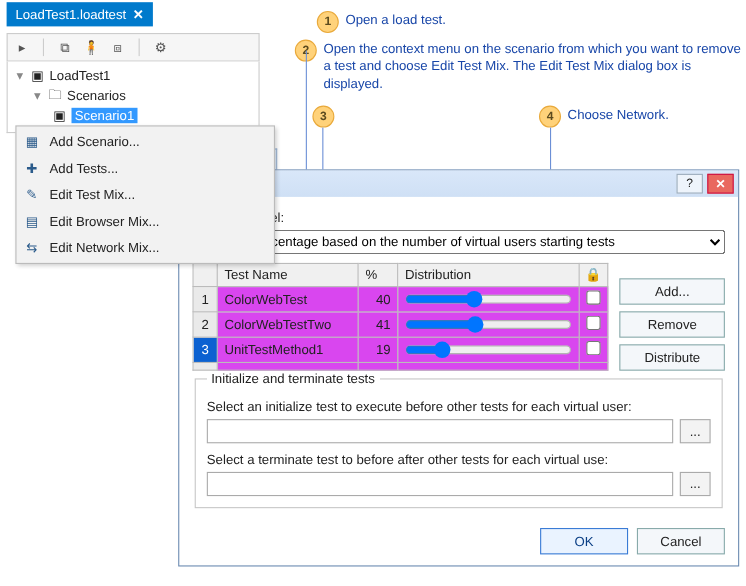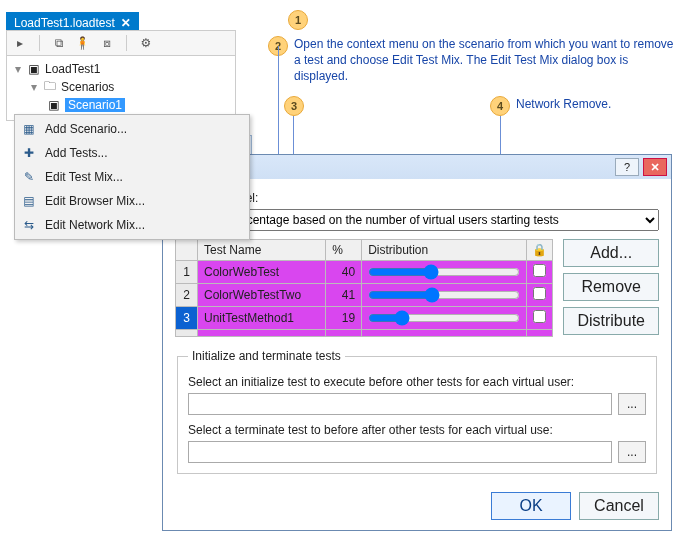--- a/index.html
+++ b/index.html
@@ -1,19 +1,19 @@
 <!DOCTYPE html>
 <html><head>
 <meta charset="utf-8">
 <style>
   * { box-sizing: border-box; font-family: "Segoe UI", Arial, sans-serif; }
   body { margin:0; padding:4px; width:678px; height:533px; background:#fff; position:relative; font-size:12px; color:#222; }
 
   
-  .doctab { position:absolute; left:6px; top:12px; display:flex; align-items:center; }
+  .doctab { position:absolute; left:6px; top:2px; display:flex; align-items:center; }
   .tab { background:#007acc; color:#fff; padding:4px 8px 4px 8px; display:flex; align-items:center; gap:6px; font-size:12px; }
   .tab .x { font-weight:bold; cursor:pointer; }
 
   
   .toolbar { position:absolute; left:6px; top:30px; width:230px; height:26px; border:1px solid #ccc; border-bottom:1px solid #ccc; display:flex; align-items:center; padding:0 6px; gap:10px; background:#f6f6f6; }
   .toolbar .sep { width:1px; height:16px; background:#ccc; margin:0 2px; }
   .tbicon { width:14px; height:14px; display:flex; align-items:center; justify-content:center; color:#555; }
 
   
   .tree-panel { position:absolute; left:6px; top:56px; width:230px; border:1px solid #ccc; border-top:none; background:#fff; padding:4px 0 6px 0; }
@@ -34,36 +34,36 @@
 
   
   .dlg-tab { position:absolute; left:162px; top:135px; background:#e3eefb; border:1px solid #9fb9d8; border-bottom:none; padding:3px 10px; font-size:12px; color:#1a3f6e; z-index:3;}
   .dialog { position:absolute; left:162px; top:154px; width:510px; background:#fff; border:1px solid #6b8ab1; z-index:4;}
   .titlebar { background:linear-gradient(#d9e7f9,#cfe0f5); height:24px; display:flex; align-items:center; justify-content:flex-end; padding:0 4px; gap:4px;}
   .titlebtn { width:24px; height:18px; border:1px solid #9ab; background:#eef4fb; display:flex; align-items:center; justify-content:center; font-size:11px; }
   .titlebtn.close { background:#e9685f; color:#fff; border-color:#c14; font-weight:bold;}
   .dlg-body { padding:8px 12px 10px 12px; }
   .lbl { font-size:12px; margin:4px 0 4px 0; display:block;}
   select.model { width:100%; font-size:12px; padding:2px;}
-  .grid-wrap { display:flex; gap:10px; margin-top:8px; align-items:flex-start;}
+  .grid-wrap { display:flex; gap:10px; margin-top:8px; align-items:flex-end;}
   table.grid { border-collapse:collapse; width:380px; font-size:12px; }
   table.grid th, table.grid td { border:1px solid #bbb; padding:3px 6px; text-align:left; background:#d946ef;}
   table.grid th { background:#f0f0f0; font-weight:normal;}
   table.grid th.narrow, table.grid td.narrow { width:22px; text-align:center; padding:3px 2px;}
   table.grid td.rownum { background:#eaeaea; text-align:center; width:22px;}
   table.grid td.rownum.selected { background:#0b61d1; color:#fff;}
   table.grid td.pct { width:36px; text-align:right;}
   .slider { width:100%; display:flex; align-items:center;}
   input[type=range]{ width:100%; margin:0;}
   .lock { width:18px; text-align:center;}
   .lock input { margin:0;}
   .totalrow td { font-weight:bold; }
   .btncol { display:flex; flex-direction:column; gap:6px; width:96px;}
-  .btn { border:1px solid #8aa; background:#f4f7fa; padding:4px 0; text-align:center; font-size:16px; cursor:default;}
-  fieldset.initterm { border:1px solid #c7c7c7; margin-top:12px; padding:8px 10px 10px 10px;}
+  .btn { border:1px solid #8aa; background:#f4f7fa; padding:4px 0; text-align:center; font-size:12px; cursor:default;}
+  fieldset.initterm { border:1px solid #c7c7c7; padding:8px 10px 10px 10px;}
   fieldset.initterm legend { font-size:12px; padding:0 4px;}
   .row-it { display:flex; gap:6px; margin-top:4px; align-items:center;}
   .row-it input[type=text]{ flex:1; height:22px; border:1px solid #aaa; padding:0 4px; font-size:12px;}
   .row-it .browse { width:28px; height:22px; border:1px solid #aaa; background:#f3f3f3; display:flex; align-items:center; justify-content:center;}
   .dlg-footer { display:flex; justify-content:flex-end; gap:8px; padding:8px 12px 10px; }
   .dlg-footer .btn { width:80px;}
   .dlg-footer .primary { border:1px solid #3a7bd5; background:#eaf3ff; color:#0a3e85;}
 
   
   .leader { position:absolute; background:#6b8fd6; z-index:2;}
@@ -123,31 +123,32 @@
     <span>Edit Browser Mix...</span>
   </div>
   <div class="ctxitem">
     <span class="ctxicon">⇆</span>
     <span>Edit Network Mix...</span>
   </div>
 </div>
 
 <div class="callout" style="left:288px; top:10px;">
   <div class="bubble">1</div>
+  <div class="txt">Open a load test.</div>
 </div>
 <div class="callout" style="left:268px; top:36px;">
   <div class="bubble">2</div>
   <div class="txt" style="max-width:380px">Open the context menu on the scenario from which you want to remove a test and choose Edit Test Mix. The Edit Test Mix dialog box is displayed.</div>
 </div>
 <div class="callout" style="left:284px; top:96px;">
   <div class="bubble">3</div>
 </div>
 <div class="callout" style="left:490px; top:96px;">
   <div class="bubble">4</div>
-  <div class="txt">Network Remove.</div>
+  <div class="txt">Choose Network.</div>
 </div>
 
 <div class="leader" style="left:278px; top:46px; width:1px; height:112px;"></div>
 <div class="leader" style="left:163px; top:157px; width:115px; height:1px;"></div>
 <div class="leader" style="left:293px; top:116px; width:1px; height:182px;"></div>
 <div class="leader" style="left:198px; top:298px; width:95px; height:1px;"></div>
 <div class="leader" style="left:500px; top:116px; width:1px; height:76px;"></div>
 <div class="leader" style="left:500px; top:192px; width:70px; height:1px;"></div>
 
 <div class="dlg-tab">Edit Test Mix</div>

